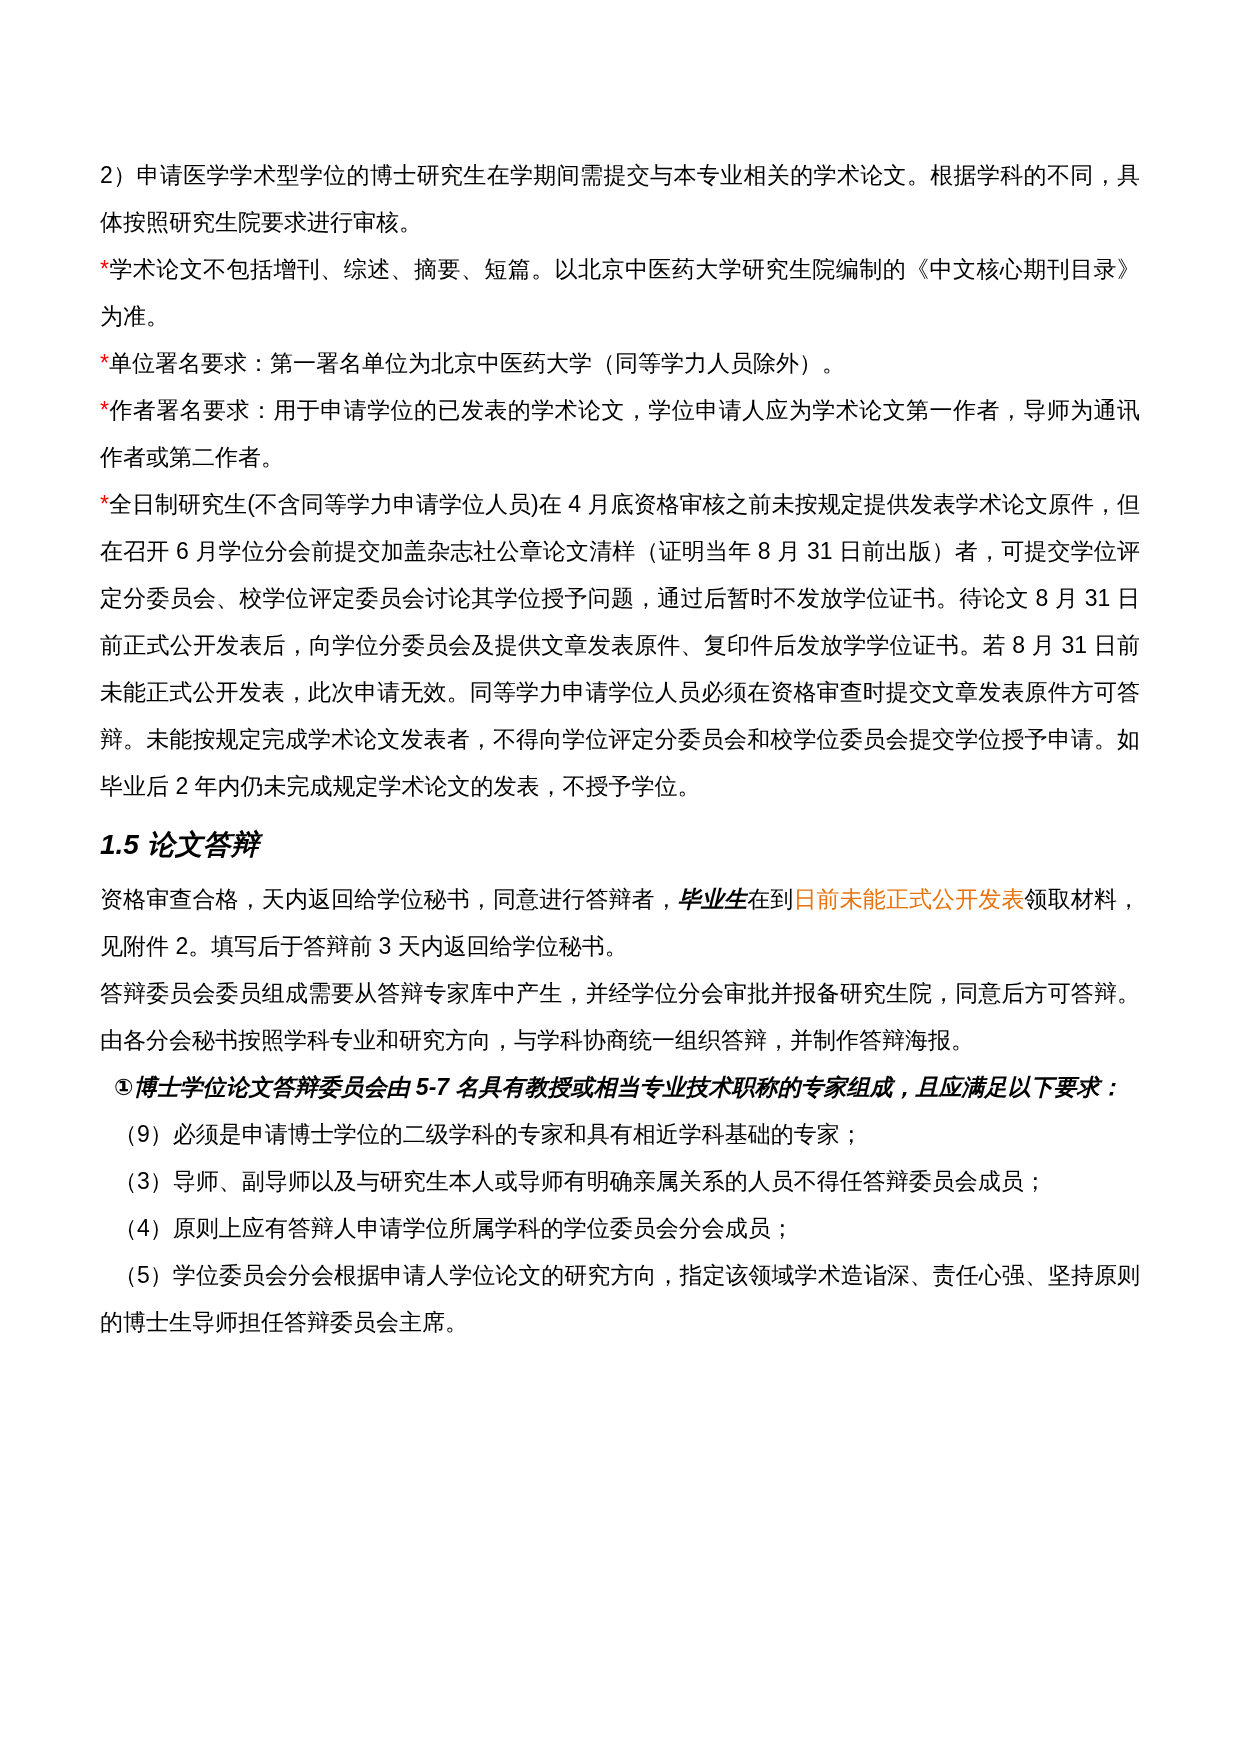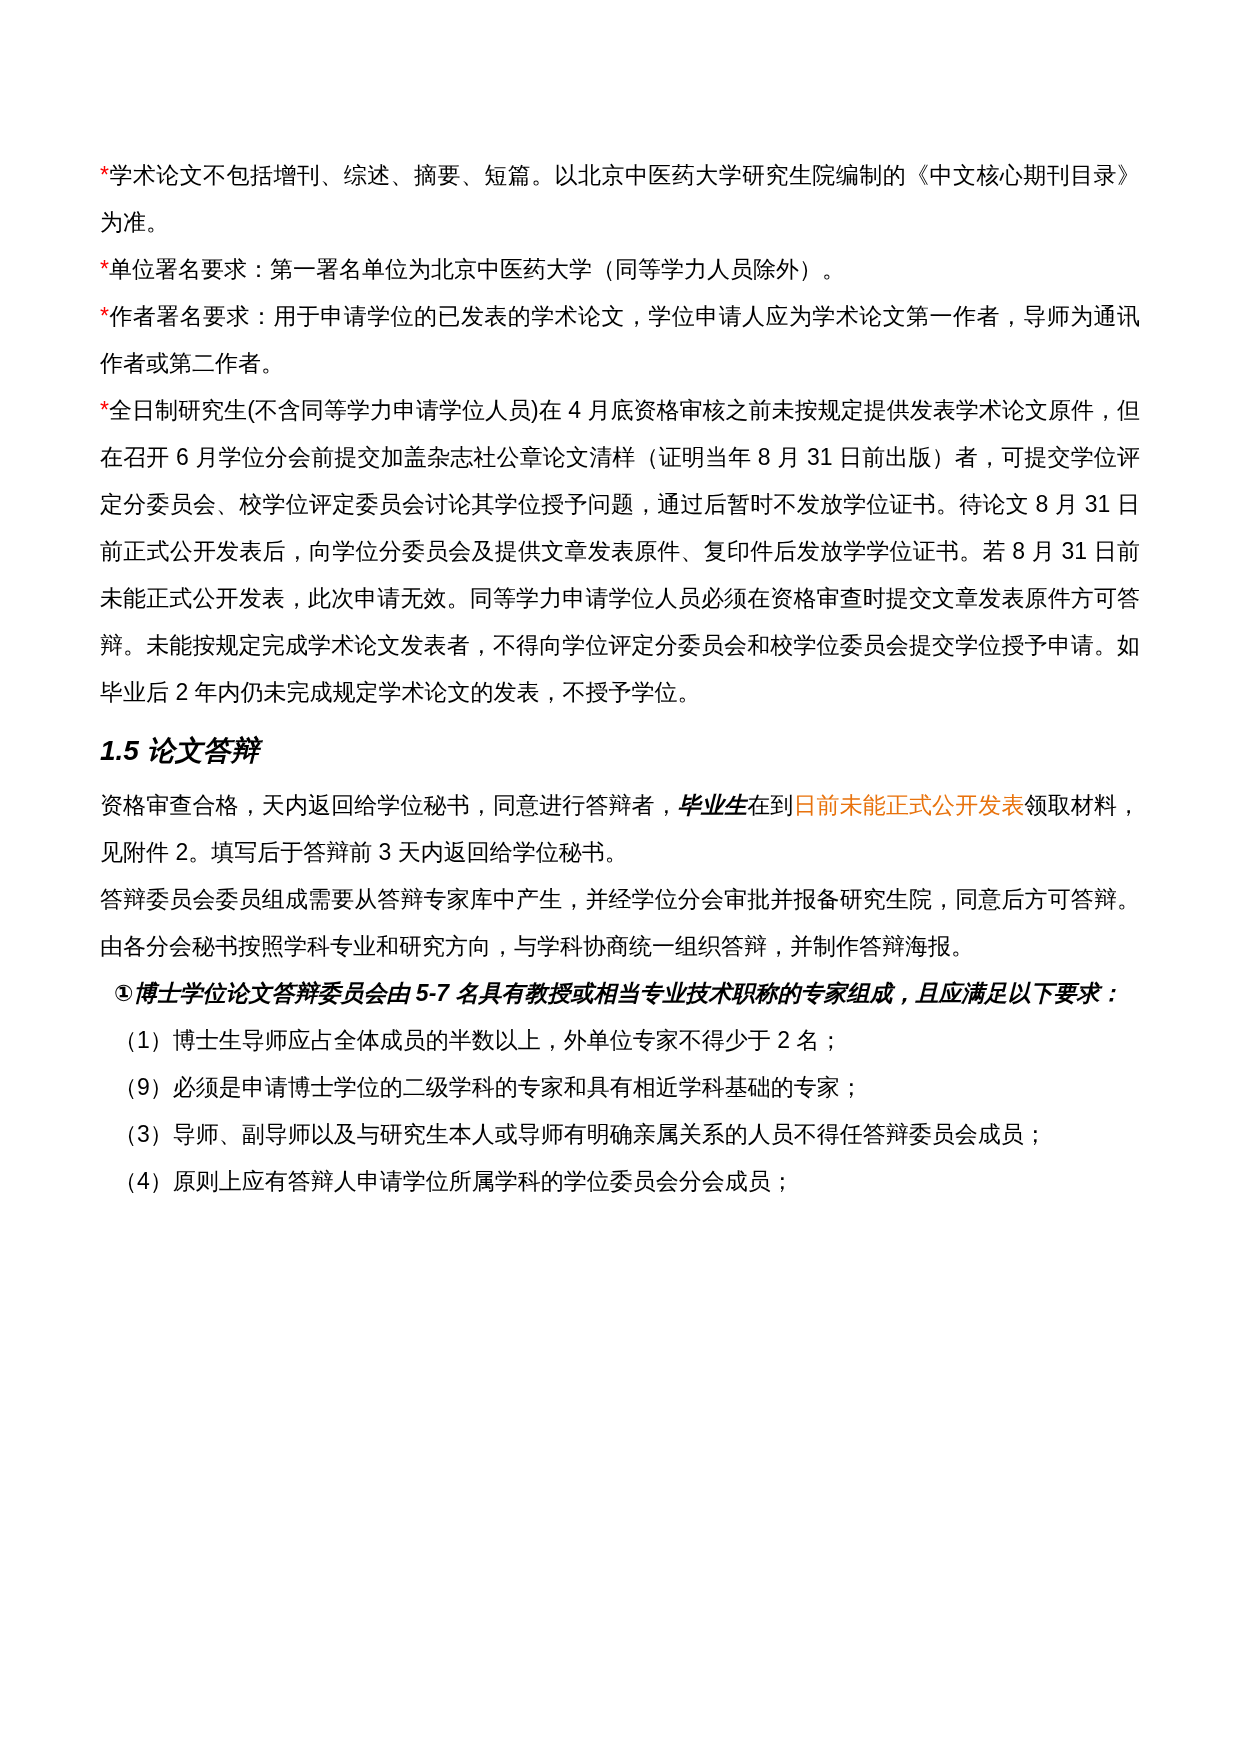--- a/index.html
+++ b/index.html
@@ -38,26 +38,27 @@
   }
   .run.red    { color: #ff0000; }
   .run.bold   { font-weight: bold; font-style: italic; }
   .run.orange { color: #e8720c; }
 </style>
 </head>
 <body>
 
 <main class="page">
   <div id="doc">
+      <p class="para body"><span class="run normal">2）申请医学学术型学位的博士研究生在学期间需提交与本专业相关的学术论文。根据学科的不同，具体按照研究生院要求进行审核。</span></p>
       <p class="para body"><span class="run red">*</span><span class="run normal">学术论文不包括增刊、综述、摘要、短篇。以北京中医药大学研究生院编制的《中文核心期刊目录》为准。</span></p>
       <p class="para body"><span class="run red">*</span><span class="run normal">单位署名要求：第一署名单位为北京中医药大学（同等学力人员除外）。</span></p>
       <p class="para body"><span class="run red">*</span><span class="run normal">作者署名要求：用于申请学位的已发表的学术论文，学位申请人应为学术论文第一作者，导师为通讯作者或第二作者。</span></p>
       <p class="para body"><span class="run red">*</span><span class="run normal">全日制研究生(不含同等学力申请学位人员)在 4 月底资格审核之前未按规定提供发表学术论文原件，但在召开 6 月学位分会前提交加盖杂志社公章论文清样（证明当年 8 月 31 日前出版）者，可提交学位评定分委员会、校学位评定委员会讨论其学位授予问题，通过后暂时不发放学位证书。待论文 8 月 31 日前正式公开发表后，向学位分委员会及提供文章发表原件、复印件后发放学学位证书。若 8 月 31 日前未能正式公开发表，此次申请无效。同等学力申请学位人员必须在资格审查时提交文章发表原件方可答辩。未能按规定完成学术论文发表者，不得向学位评定分委员会和校学位委员会提交学位授予申请。如毕业后 2 年内仍未完成规定学术论文的发表，不授予学位。</span></p>
       <p class="para heading"><span class="run bold">1.5 论文答辩</span></p>
       <p class="para body"><span class="run normal">资格审查合格，天内返回给学位秘书，同意进行答辩者，</span><span class="run bold">毕业生</span><span class="run normal">在到</span><span class="run orange">日前未能正式公开发表</span><span class="run normal">领取材料，见附件 2。填写后于答辩前 3 天内返回给学位秘书。</span></p>
       <p class="para body"><span class="run normal">答辩委员会委员组成需要从答辩专家库中产生，并经学位分会审批并报备研究生院，同意后方可答辩。由各分会秘书按照学科专业和研究方向，与学科协商统一组织答辩，并制作答辩海报。</span></p>
       <p class="para indent-bold"><span class="run bold">①博士学位论文答辩委员会由 5-7 名具有教授或相当专业技术职称的专家组成，且应满足以下要求：</span></p>
-      <p class="para indent"><span class="run normal">（1）博士生导师应占全体成员的半数以上，外单位专家不得少于 2 名；</span></p>
       <p class="para indent"><span class="run normal">（9）必须是申请博士学位的二级学科的专家和具有相近学科基础的专家；</span></p>
       <p class="para indent"><span class="run normal">（3）导师、副导师以及与研究生本人或导师有明确亲属关系的人员不得任答辩委员会成员；</span></p>
       <p class="para indent"><span class="run normal">（4）原则上应有答辩人申请学位所属学科的学位委员会分会成员；</span></p>
+      <p class="para indent"><span class="run normal">（5）学位委员会分会根据申请人学位论文的研究方向，指定该领域学术造诣深、责任心强、坚持原则的博士生导师担任答辩委员会主席。</span></p>
     </div>
 </main>
 
 </body></html>

